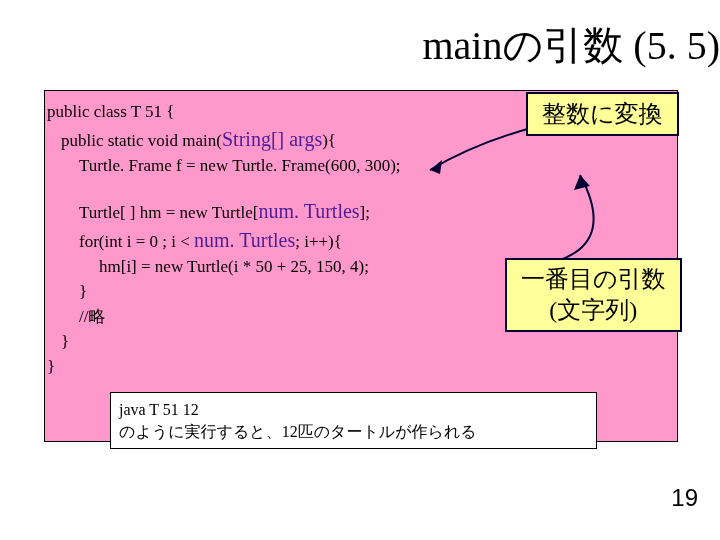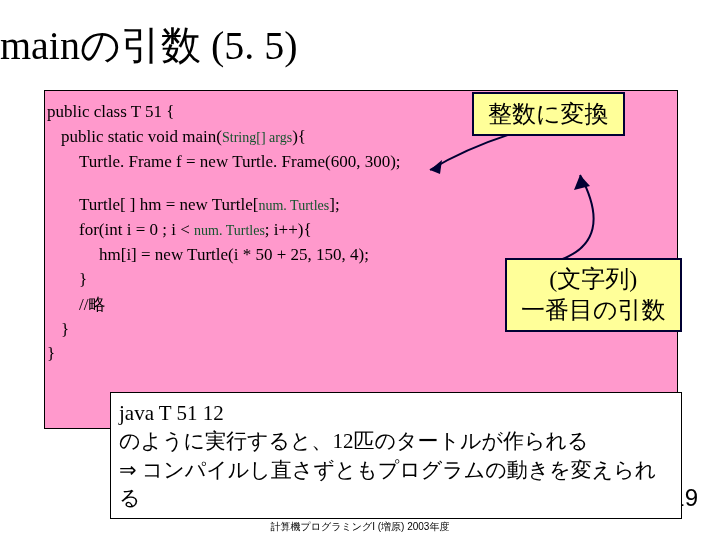--- a/index.html
+++ b/index.html
@@ -1,28 +1,28 @@
 <!DOCTYPE html>
 <html><head>
 <meta charset="utf-8">
 <style>
 body{margin:0;padding:0;width:720px;height:540px;font-family:"MS PGothic",sans-serif;overflow:hidden;background:#fff}
 .slide{position:relative;width:720px;height:540px}
-.title{text-align:left;font-size:40px;padding:18px 0 8px;font-family:"Times New Roman","MS PMincho",serif}
+.title{text-align:right;font-size:40px;padding:18px 0 8px;font-family:"Times New Roman","MS PMincho",serif}
 .codebox{position:absolute;left:44px;top:90px;width:634px;background:#ff99cc;border:1px solid #000;padding:8px 2px 60px;box-sizing:border-box;font-family:"Comic Sans MS","MS PMincho",cursive}
 .line{margin:2px 0;line-height:1.35;white-space:nowrap}
 .sm{font-size:17px}
-.lg{font-size:14px;color:#14532d}
+.lg{font-size:20px;color:#4c1d95}
 .ind1{padding-left:14px}
 .ind2{padding-left:32px}
 .ind3{padding-left:52px}
 .callout{position:absolute;background:#ffff99;border:2px solid #003;padding:4px 14px;font-size:24px;font-family:"MS PMincho",serif;text-align:center;z-index:3}
-.c1{left:472px;top:92px}
+.c1{left:526px;top:92px}
 .c2{left:505px;top:258px;line-height:1.3}
-.notebox{position:absolute;left:110px;top:392px;width:572px;background:#fff;border:1px solid #000;padding:6px 8px;font-size:21px;line-height:1.35;font-family:"MS PGothic",serif;z-index:4;box-sizing:border-box}
+.notebox{position:absolute;left:110px;top:392px;width:487px;background:#fff;border:1px solid #000;padding:6px 8px;font-size:16px;line-height:1.35;font-family:"MS PGothic",serif;z-index:4;box-sizing:border-box}
 .pagenum{position:absolute;right:22px;bottom:28px;font-size:24px}
 .footer{position:absolute;left:0;bottom:6px;width:100%;text-align:center;font-size:10px}
 svg.ptr{position:absolute;z-index:2}
 </style>
 </head>
 <body>
 <div class="slide">
 
 <div class="title">mainの引数 (5. 5)</div>
 
@@ -46,31 +46,29 @@
 </div>
 
 <div class="callout c1">整数に変換</div>
 
 <svg class="ptr" style="left:420px;top:120px" width="160" height="60">
  <path d="M130,3 Q60,20 10,50" stroke="#003" stroke-width="2" fill="none"></path>
  <polygon points="10,50 22,40 20,54" fill="#003"></polygon>
 </svg>
 
 <div class="callout c2">
+ <div>一番目の引数</div>
  <div>(文字列)</div>
- <div>一番目の引数</div>
 </div>
 
 <svg class="ptr" style="left:520px;top:170px" width="120" height="95">
  <path d="M40,90 Q95,70 60,5" stroke="#003" stroke-width="2" fill="none"></path>
  <polygon points="60,5 54,20 70,16" fill="#003"></polygon>
 </svg>
 
 <div class="notebox">
  <div>java T 51 12</div>
  <div>のように実行すると、12匹のタートルが作られる</div>
- <div><span style="font-family:serif">⇒</span><span> コンパイルし直さずともプログラムの動きを変えられる</span></div>
 </div>
 
 <div class="pagenum">19</div>
-<div class="footer">計算機プログラミングI (増原) 2003年度</div>
 
 </div>
 
 </body></html>

